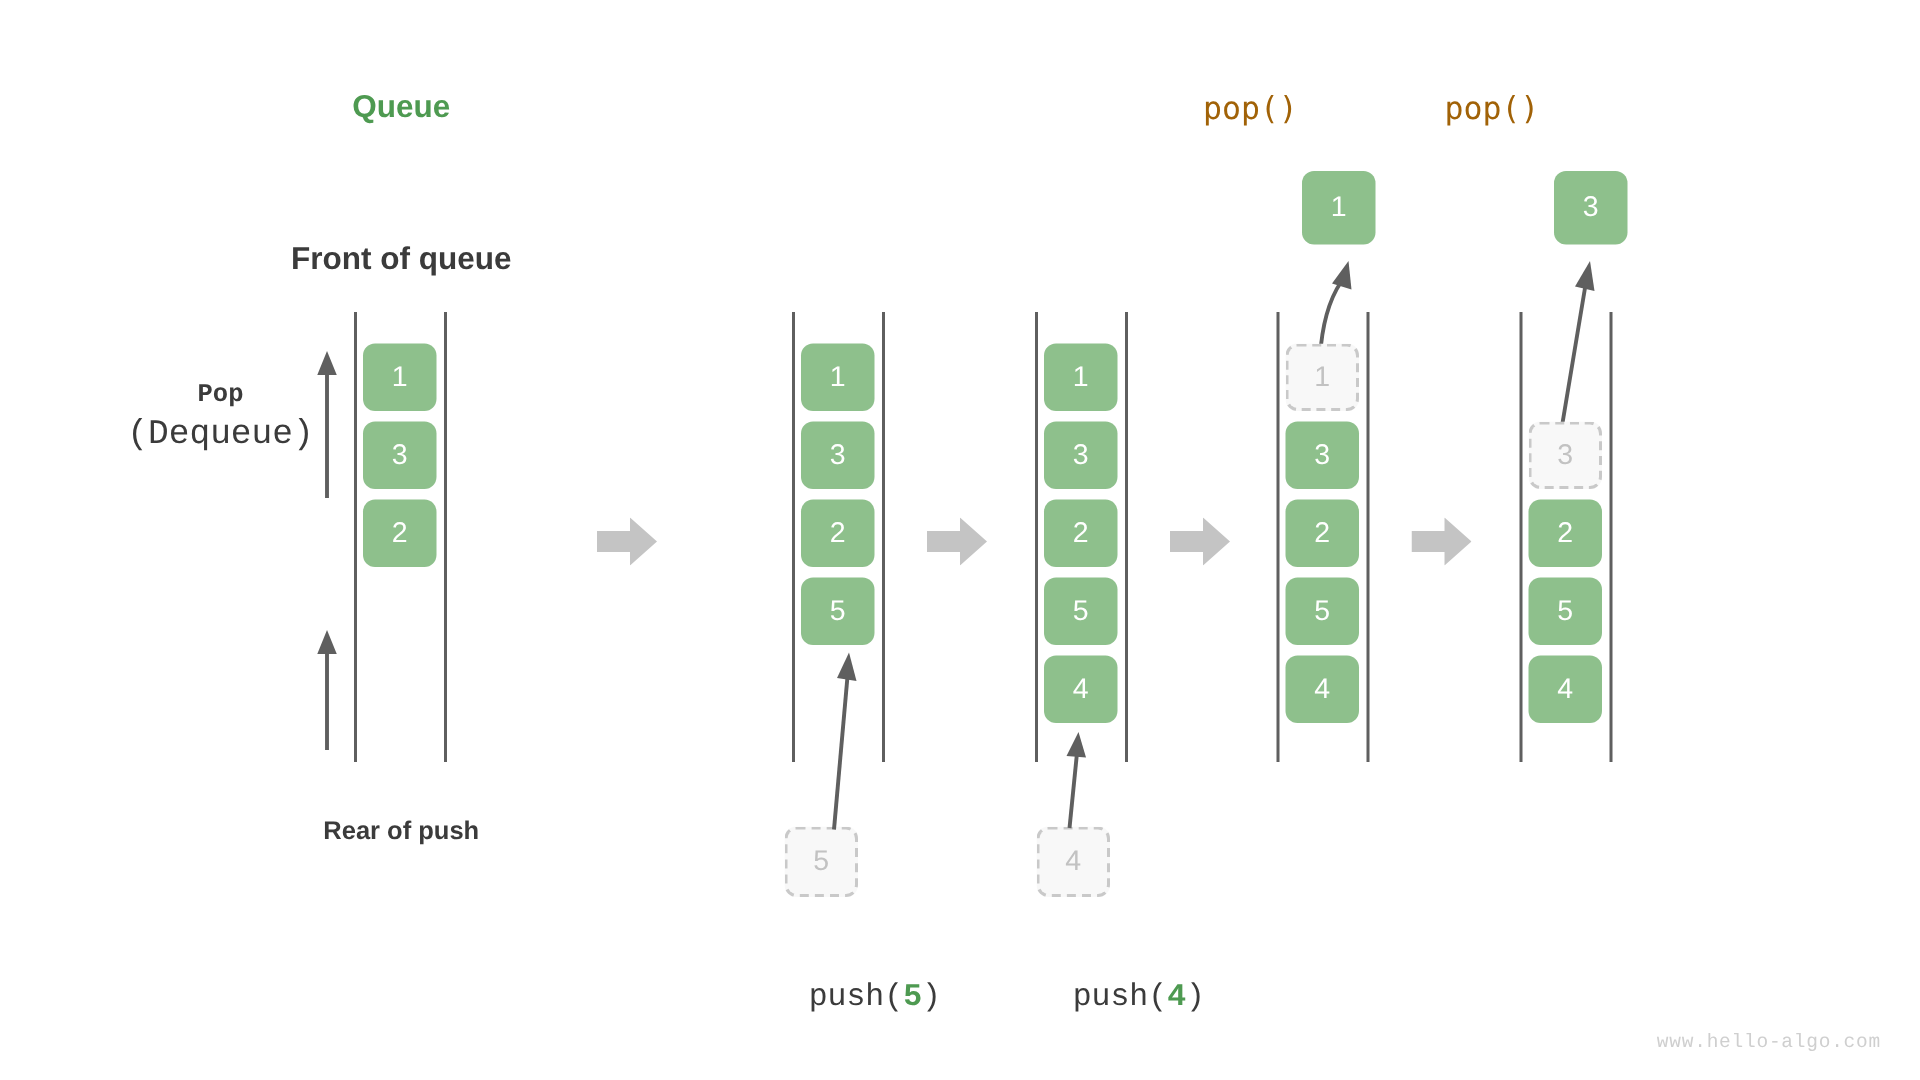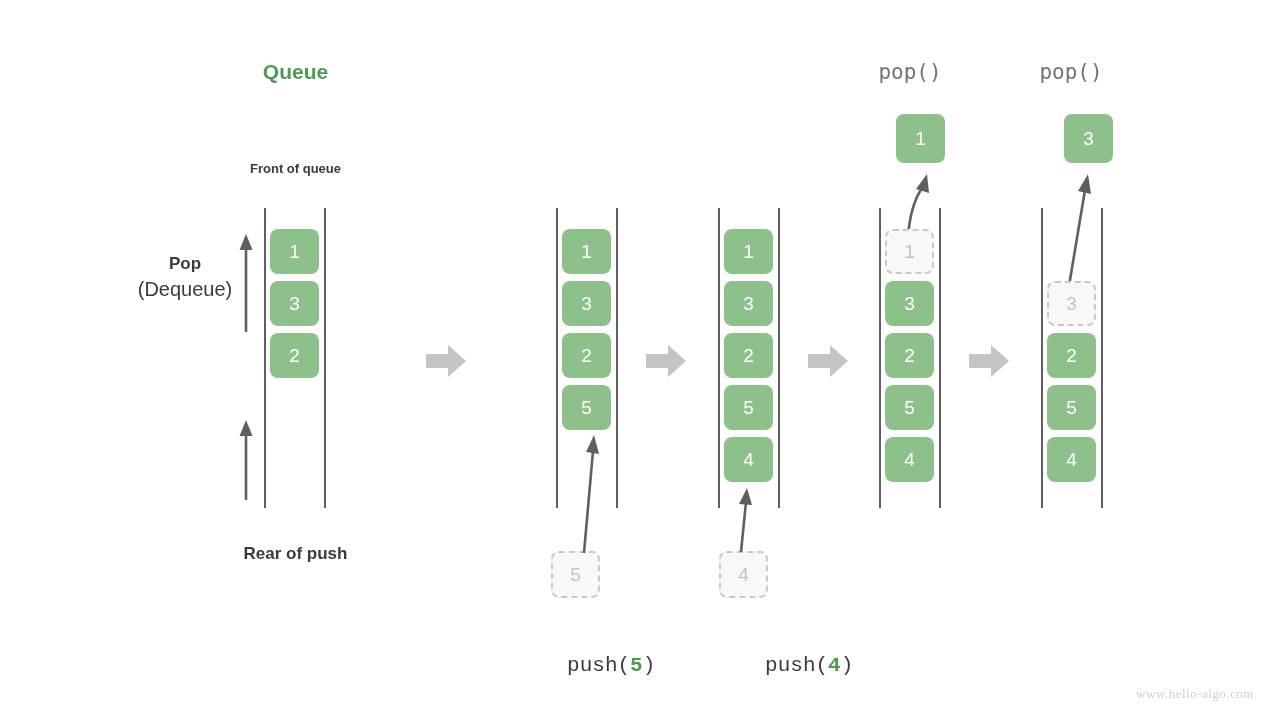--- a/index.html
+++ b/index.html
@@ -11,40 +11,39 @@
     width: 1280px;
     height: 720px;
     position: relative;
     overflow: hidden;
     font-family: "Liberation Sans", sans-serif;
     -webkit-font-smoothing: antialiased;
   }
   .stage {
     position: absolute;
     inset: 0;
-    margin-left: 28px;
   }
 
   
   .lbl {
     position: absolute;
     white-space: pre;
     color: #3b3b3b;
   }
   .title-queue {
     font-size: 21px;
     font-weight: bold;
     color: #4e9a51;
     left: 0;
     top: 60px;
     width: 535px;
     text-align: center;
   }
   .lbl-front {
-    font-size: 13px;
+    font-size: 21px;
     font-weight: bold;
     color: #3b3b3b;
     left: 0;
     top: 161px;
     width: 535px;
     text-align: center;
   }
   .lbl-rear {
     font-size: 17px;
     font-weight: bold;
@@ -59,25 +58,25 @@
     width: 170px;
     text-align: center;
     color: #3b3b3b;
   }
   .side-group .l1 {
     font-size: 17px;
     font-weight: bold;
     line-height: 24px;
   }
   .side-group .l2 {
-    font-size: 20px;
+    font-size: 23px;
     font-weight: normal;
     line-height: 26px;
   }
-  .grp-pop  { left: 72px; top: 252px; }
+  .grp-pop  { left: 62px; top: 252px; font-family: Liberation Mono, monospace; }
   .grp-push { left: 55px; top: 425px; }
 
   
   .col {
     position: absolute;
     top: 208px;
     width: 62px;
     height: 300px;
   }
   .rail {
@@ -138,39 +137,38 @@
     white-space: pre;
     text-align: center;
     width: 160px;
   }
   .op-caption .arg { color: #4e9a51; font-weight: bold; }
 
   .op-top {
     position: absolute;
     font-family: "DejaVu Sans Mono", "Liberation Mono", monospace;
     font-size: 21px;
-    color: #737373;
+    color: #a16207;
     white-space: pre;
-    text-align: center;
     width: 160px;
     top: 60px;
   }
 
   
   .motion {
     position: absolute;
     pointer-events: none;
   }
 
   
   .watermark {
     position: absolute;
     right: 26px;
     bottom: 18px;
-    font-family: Liberation Serif, serif;
+    font-family: Liberation Mono, monospace;
     font-size: 13px;
     color: #cfcfcf;
     letter-spacing: 0.5px;
   }
 </style>
 </head>
 <body>
 
 <div class="stage">
 
@@ -245,21 +243,21 @@
       <div class="cell">2</div>
       <div class="cell">5</div>
       <div class="cell">4</div>
     </div>
   </div>
   <div class="cell ghost floating" style="left:691px; top:551px; width:49px; height:47px;">4</div>
   <svg class="motion" style="left:700px; top:478px;" width="34" height="76" viewBox="0 0 34 76">
     <path d="M 13 74 L 18 24" stroke="#5f5f5f" stroke-width="2.6" fill="none"></path>
     <polygon points="19,10 11,26 24,27" fill="#5f5f5f"></polygon>
   </svg>
-  <div class="op-caption" style="left:676px; top:631px;">
+  <div class="op-caption" style="left:654px; top:631px;">
     <span>push(</span><span class="arg">4</span><span>)</span>
   </div>
 
   <div class="sep" style="left:780px;">
     <svg width="40" height="32" viewBox="0 0 40 32">
       <polygon points="0,9 22,9 22,0 40,16 22,32 22,23 0,23" fill="#c4c4c4"></polygon>
     </svg>
   </div>
 
   <div class="op-top" style="left:802px;">pop()</div>

